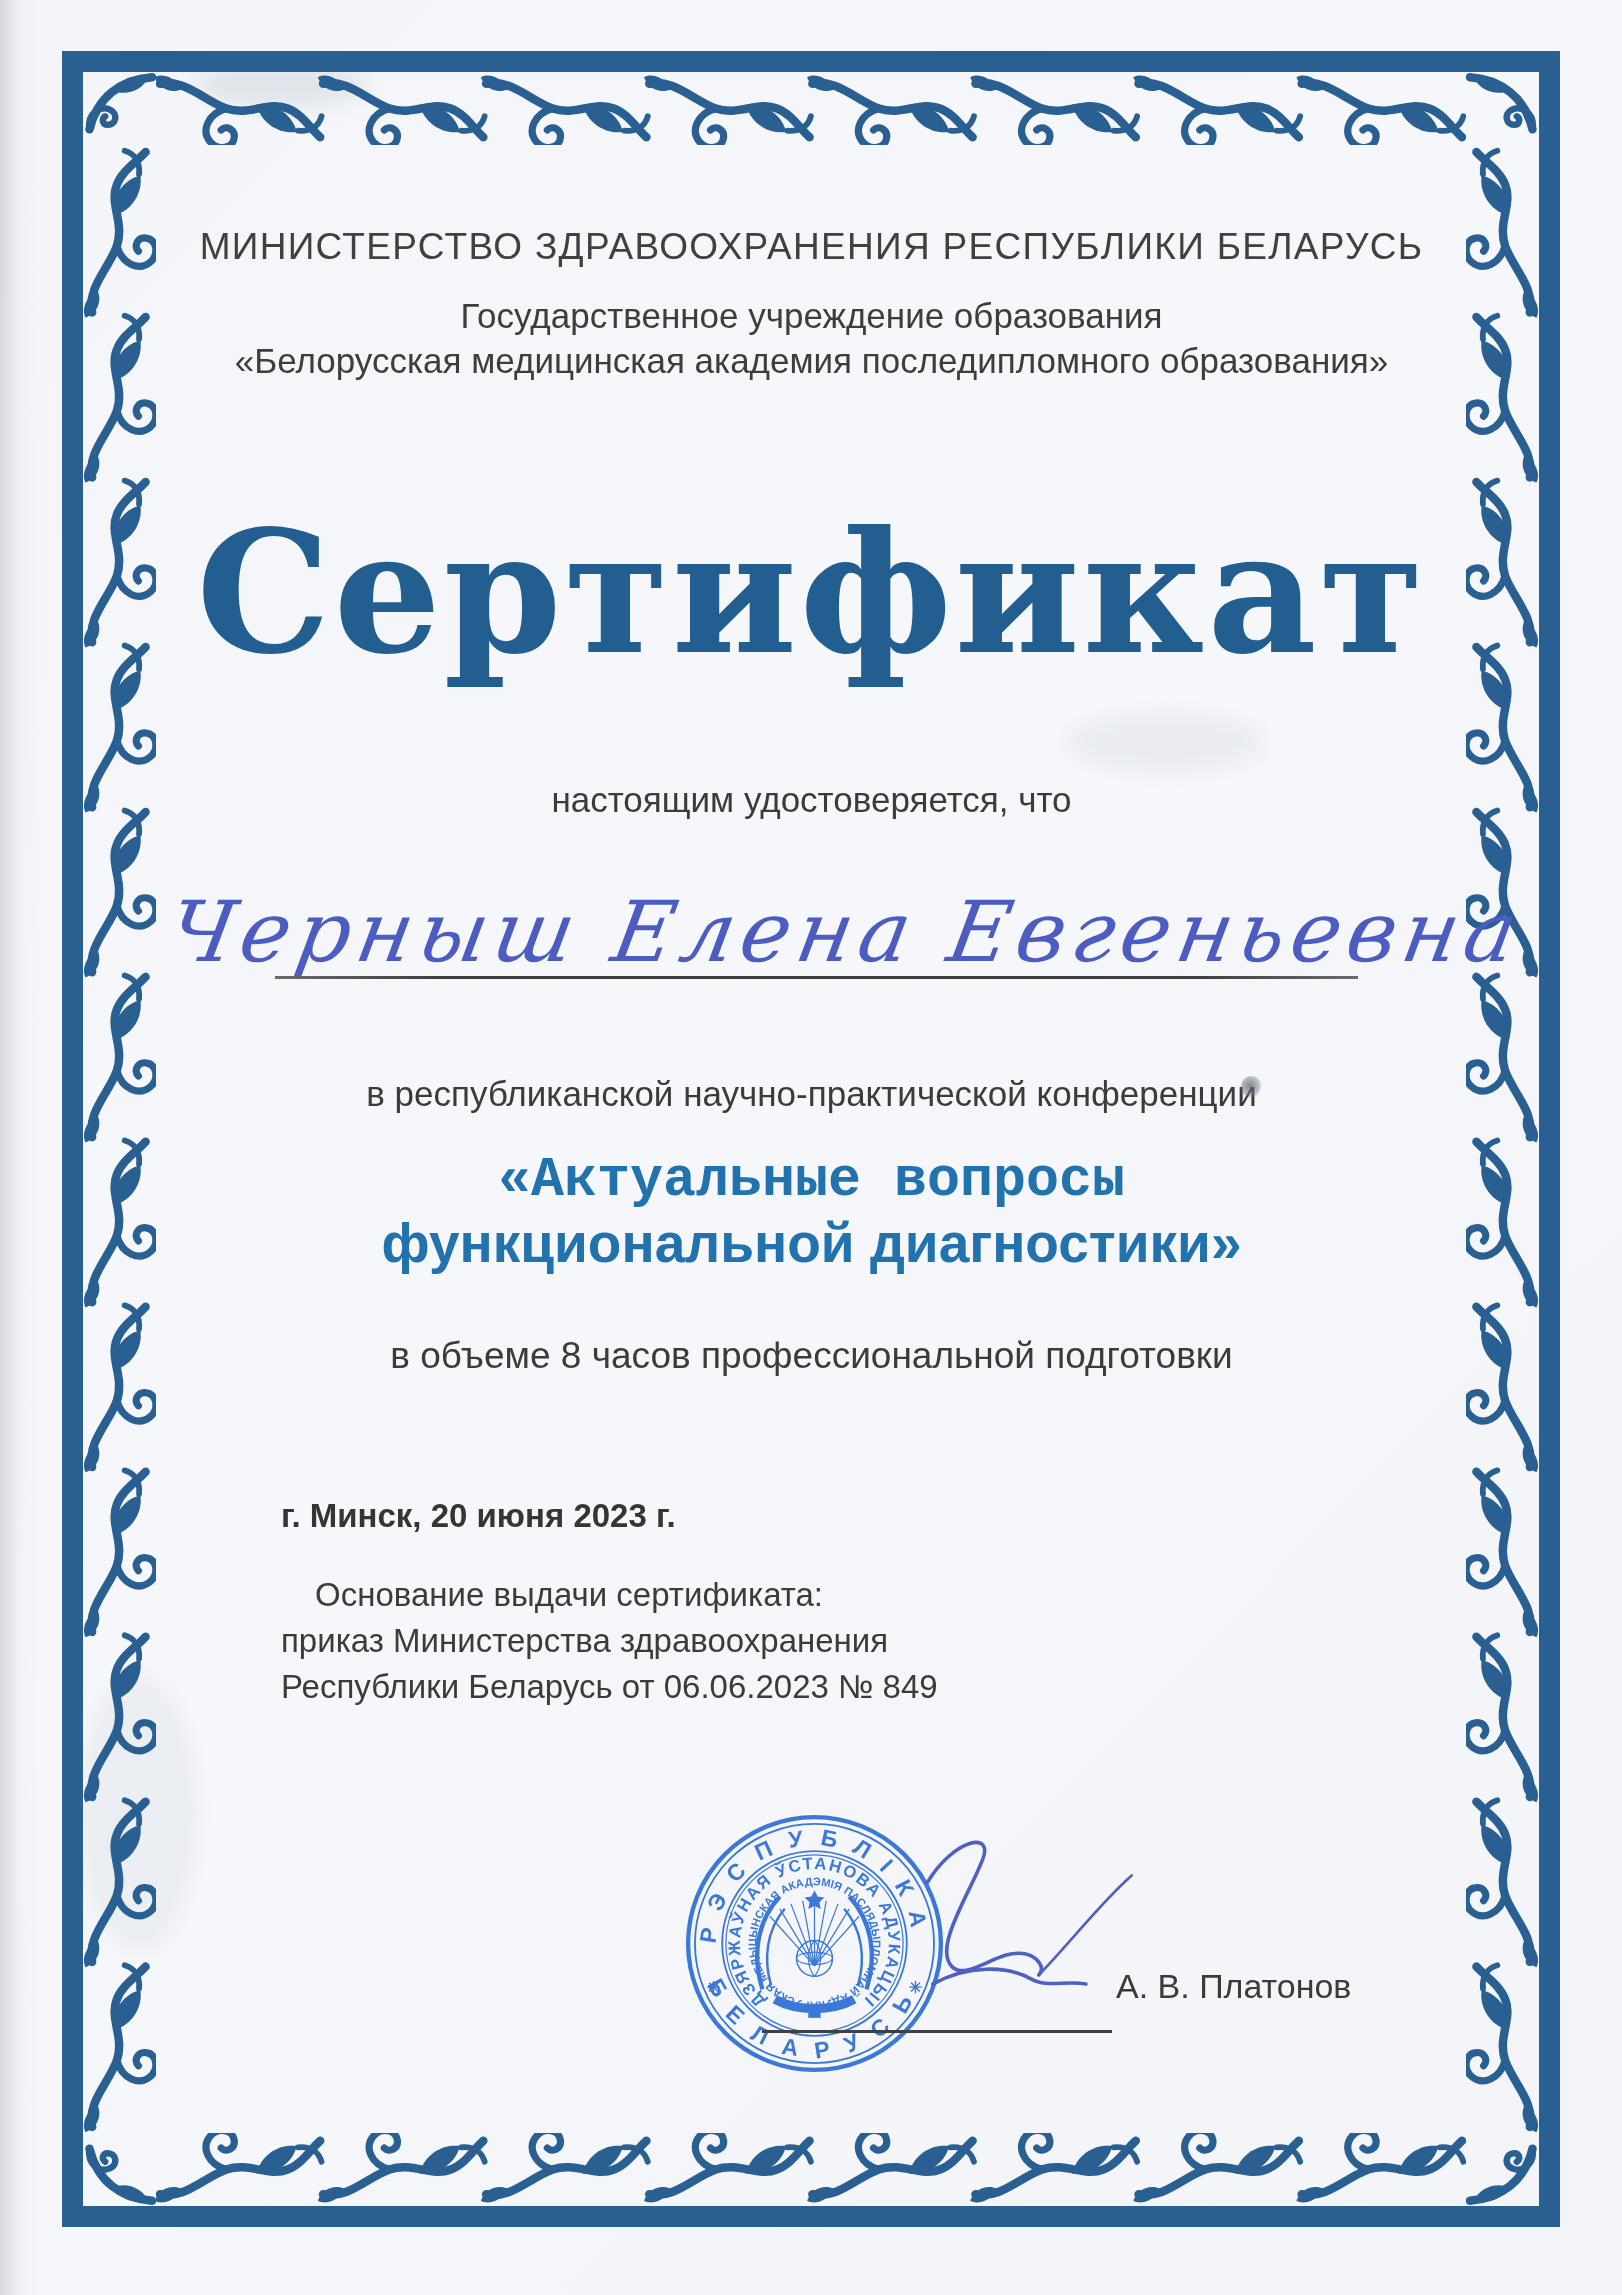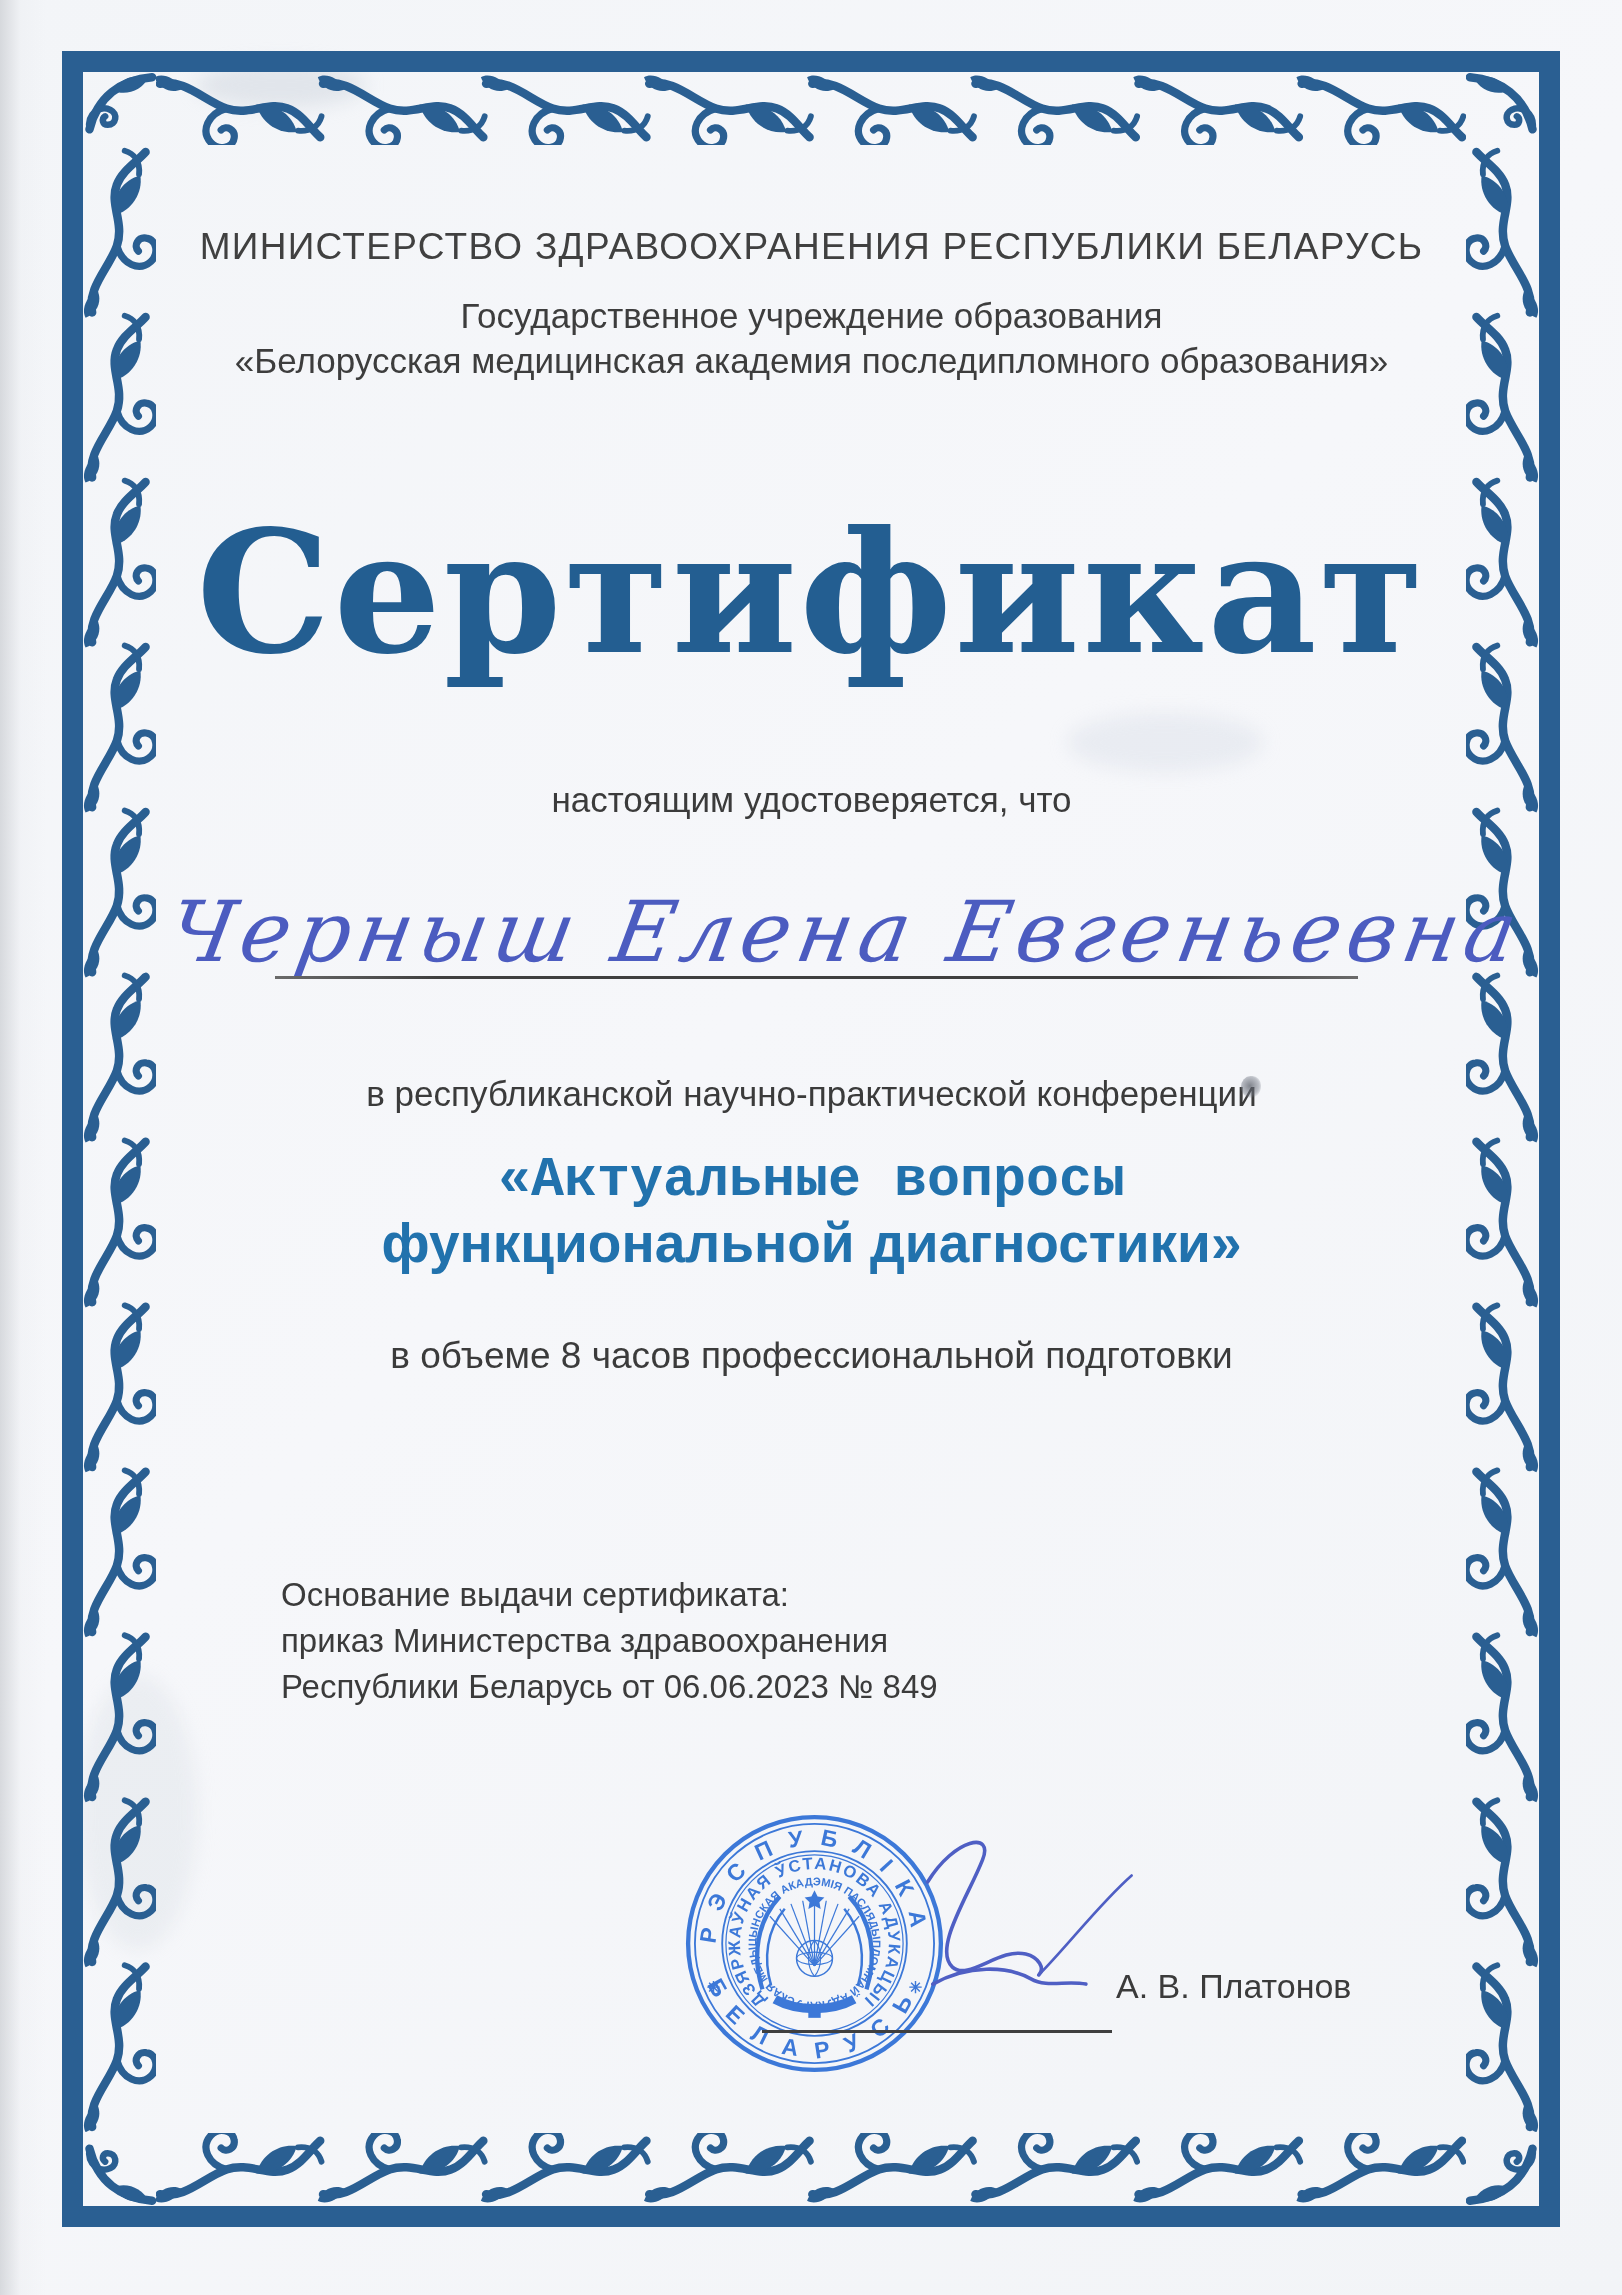--- a/index.html
+++ b/index.html
@@ -50,21 +50,21 @@
   }
   .name-underline{position:absolute; left:275px; top:976px; width:1083px; height:3.3px;
     background:linear-gradient(90deg,#6a6a6a,#3f3f3f 15%,#3f3f3f 85%,#6a6a6a);}
   .participation1  {top:1029px; font-size:35px;}
   .participation2  {top:1074px; font-size:35px;}
   .conf1           {top:1150px; font-size:55px; font-weight:bold; color:#2172ad;font-family:Liberation Mono, monospace;}
   .conf2           {top:1213px; font-size:55px; font-weight:bold; color:#2172ad;}
   .volume          {top:1335px; font-size:37px;}
   .left-block{position:absolute; left:281px; white-space:nowrap; text-align:left;}
   .place-date      {top:1497px; font-size:33px; font-weight:bold; color:#353535;}
-  .basis-label     {top:1576px; font-size:33px;}
+  .basis-label     {top:1576px; font-size:33px;margin-left:34px;}
   .basis1          {top:1622px; font-size:33px;}
   .basis2          {top:1668px; font-size:33px;}
   .sig-role        {top:1967px; font-size:34px;}
   .sig-name        {position:absolute; left:1116px; top:1967px; font-size:34px; white-space:nowrap;}
   .sig-line{position:absolute; left:762px; top:2030px; width:350px; height:3.3px; background:#3f3f3f;}
   .ink-smudge{
     position:absolute; left:1241px; top:1076px; width:19.6px; height:22px; border-radius:50% 45% 55% 50%;
     background:radial-gradient(circle at 45% 45%, rgba(90,95,105,.75), rgba(120,126,138,.45) 55%, rgba(140,146,158,0) 78%);
   }
 
@@ -184,20 +184,21 @@
   <div class="name-underline"></div>
 
   <div class="row participation2">в республиканской научно-практической конференции</div>
   <div class="ink-smudge"></div>
 
   <div class="row conf1">«Актуальные вопросы</div>
   <div class="row conf2">функциональной диагностики»</div>
 
   <div class="row volume">в объеме 8 часов профессиональной подготовки</div>
 
+  <div class="left-block place-date">г. Минск, 20 июня 2023 г.</div>
   <div class="left-block basis-label">Основание выдачи сертификата:</div>
   <div class="left-block basis1">приказ Министерства здравоохранения</div>
   <div class="left-block basis2">Республики Беларусь от 06.06.2023 № 849</div>
 
   <svg class="stamp-svg" viewBox="0 0 460 460">
     <g stroke="#2f6fd6" fill="none">
       <circle cx="230" cy="230" r="204" stroke-width="7"></circle>
       <circle cx="230" cy="230" r="193" stroke-width="3"></circle>
       <circle cx="230" cy="230" r="149" stroke-width="3"></circle>
       <circle cx="230" cy="230" r="143" stroke-width="2"></circle>

